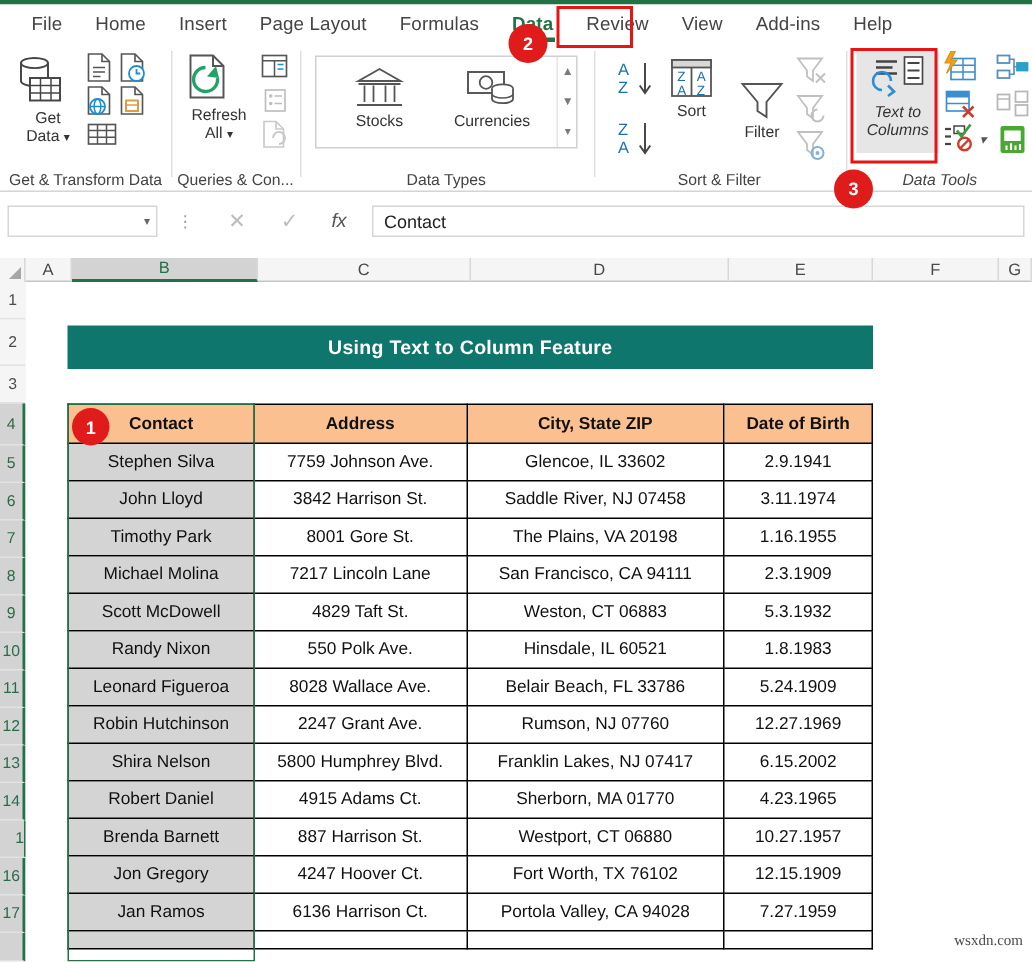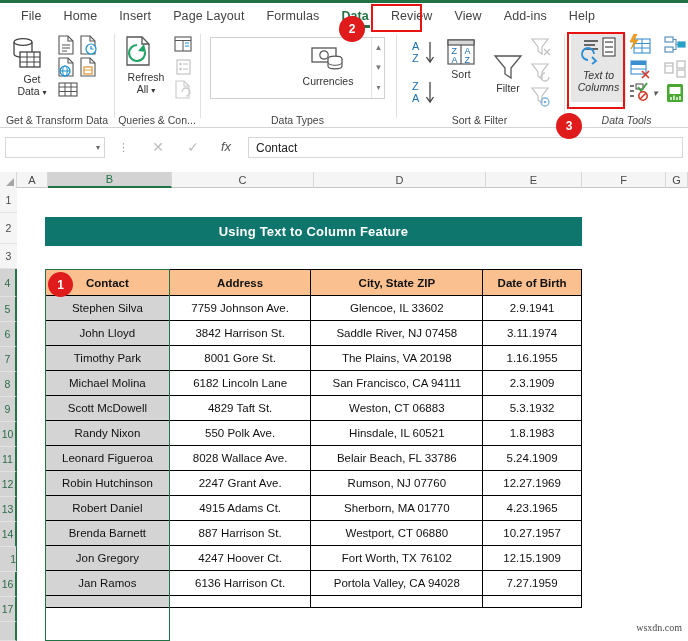--- a/index.html
+++ b/index.html
@@ -267,20 +267,32 @@
           <path d="M11 1 V6 H16" fill="none" stroke="#c9c9c9" stroke-width="1.1"></path>
           <path d="M13 16 A4 4 0 1 0 9 12" fill="none" stroke="#c9c9c9" stroke-width="1.3"></path>
         </svg>
       </div>
       <div class="glabel">Queries &amp; Con...</div>
     </div>
     <div class="gsep" style="left:200px;"></div>
 
     <div class="rgroup" style="left:201px;width:193px;">
       <div class="gallery" style="left:9px;top:9px;width:175px;height:62px;">
+        <div class="btn-big" style="left:8px;top:5px;width:68px;">
+          <svg width="38" height="33" viewBox="0 0 38 33" style="margin:0 auto;">
+            <path d="M19 3 L33 11 H5 Z" fill="none" stroke="#555" stroke-width="1.3"></path>
+            <line x1="5" y1="13" x2="33" y2="13" stroke="#555" stroke-width="1.3"></line>
+            <line x1="9" y1="14" x2="9" y2="25" stroke="#555" stroke-width="1.2"></line>
+            <line x1="15" y1="14" x2="15" y2="25" stroke="#555" stroke-width="1.2"></line>
+            <line x1="23" y1="14" x2="23" y2="25" stroke="#555" stroke-width="1.2"></line>
+            <line x1="29" y1="14" x2="29" y2="25" stroke="#555" stroke-width="1.2"></line>
+            <line x1="4" y1="27" x2="34" y2="27" stroke="#555" stroke-width="1.4"></line>
+          </svg>
+          <div class="lbl">Stocks</div>
+        </div>
         <div class="btn-big" style="left:78px;top:5px;width:78px;">
           <svg width="40" height="33" viewBox="0 0 40 33" style="margin:0 auto;">
             <rect x="4" y="5" width="24" height="14" fill="#fff" stroke="#555" stroke-width="1.3"></rect>
             <circle cx="16" cy="12" r="4.2" fill="none" stroke="#555" stroke-width="1.2"></circle>
             <ellipse cx="27" cy="16" rx="7" ry="2.8" fill="#fff" stroke="#555" stroke-width="1.2"></ellipse>
             <path d="M20 16 V23 A7 2.8 0 0 0 34 23 V16" fill="#fff" stroke="#555" stroke-width="1.2"></path>
             <path d="M20 19.5 A7 2.8 0 0 0 34 19.5" fill="none" stroke="#555" stroke-width="1"></path>
           </svg>
           <div class="lbl">Currencies</div>
         </div>
@@ -512,21 +524,21 @@
             <td>3.11.1974</td>
           </tr>
           <tr>
             <td class="namecol">Timothy Park</td>
             <td>8001 Gore St.</td>
             <td>The Plains, VA   20198</td>
             <td>1.16.1955</td>
           </tr>
           <tr>
             <td class="namecol">Michael Molina</td>
-            <td>6182 Lincoln Lane</td>
+            <td>7217 Lincoln Lane</td>
             <td>San Francisco, CA   94111</td>
             <td>2.3.1909</td>
           </tr>
           <tr>
             <td class="namecol">Scott McDowell</td>
             <td>4829 Taft St.</td>
             <td>Weston, CT   06883</td>
             <td>5.3.1932</td>
           </tr>
           <tr>
@@ -541,20 +553,26 @@
             <td>Belair Beach, FL   33786</td>
             <td>5.24.1909</td>
           </tr>
           <tr>
             <td class="namecol">Robin Hutchinson</td>
             <td>2247 Grant Ave.</td>
             <td>Rumson, NJ   07760</td>
             <td>12.27.1969</td>
           </tr>
           <tr>
+            <td class="namecol">Shira Nelson</td>
+            <td>5800 Humphrey Blvd.</td>
+            <td>Franklin Lakes, NJ   07417</td>
+            <td>6.15.2002</td>
+          </tr>
+          <tr>
             <td class="namecol">Robert Daniel</td>
             <td>4915 Adams Ct.</td>
             <td>Sherborn, MA   01770</td>
             <td>4.23.1965</td>
           </tr>
           <tr>
             <td class="namecol">Brenda Barnett</td>
             <td>887 Harrison St.</td>
             <td>Westport, CT   06880</td>
             <td>10.27.1957</td>

